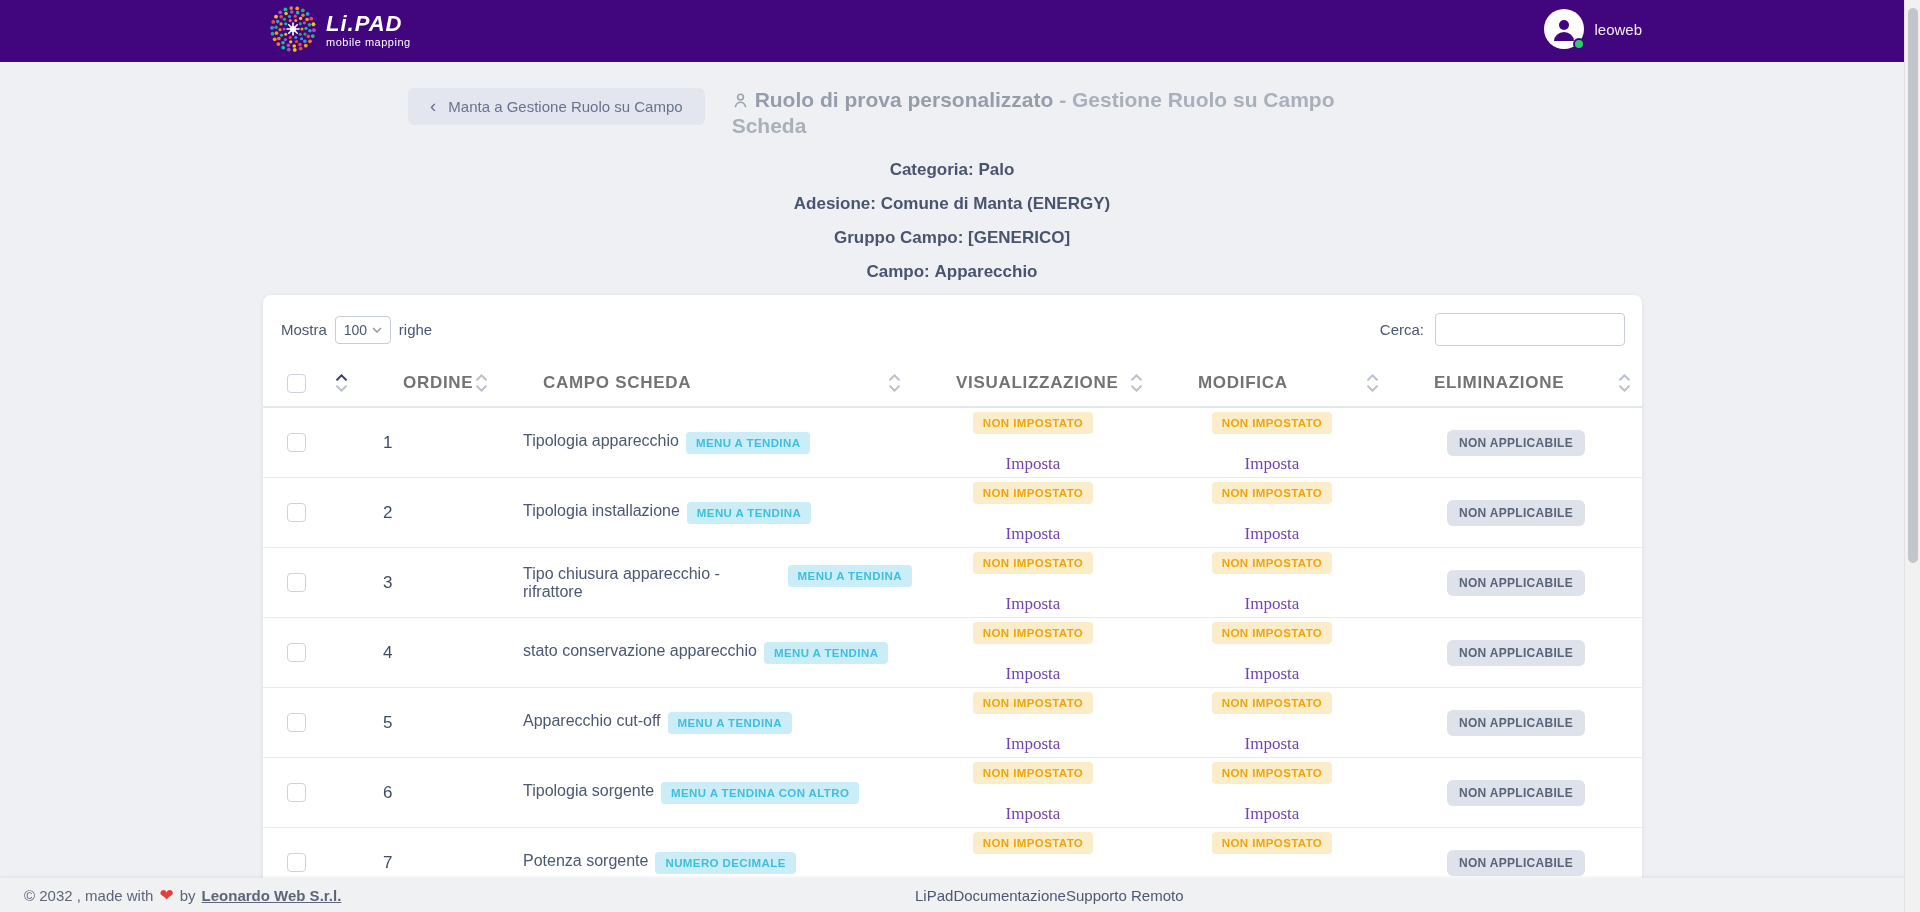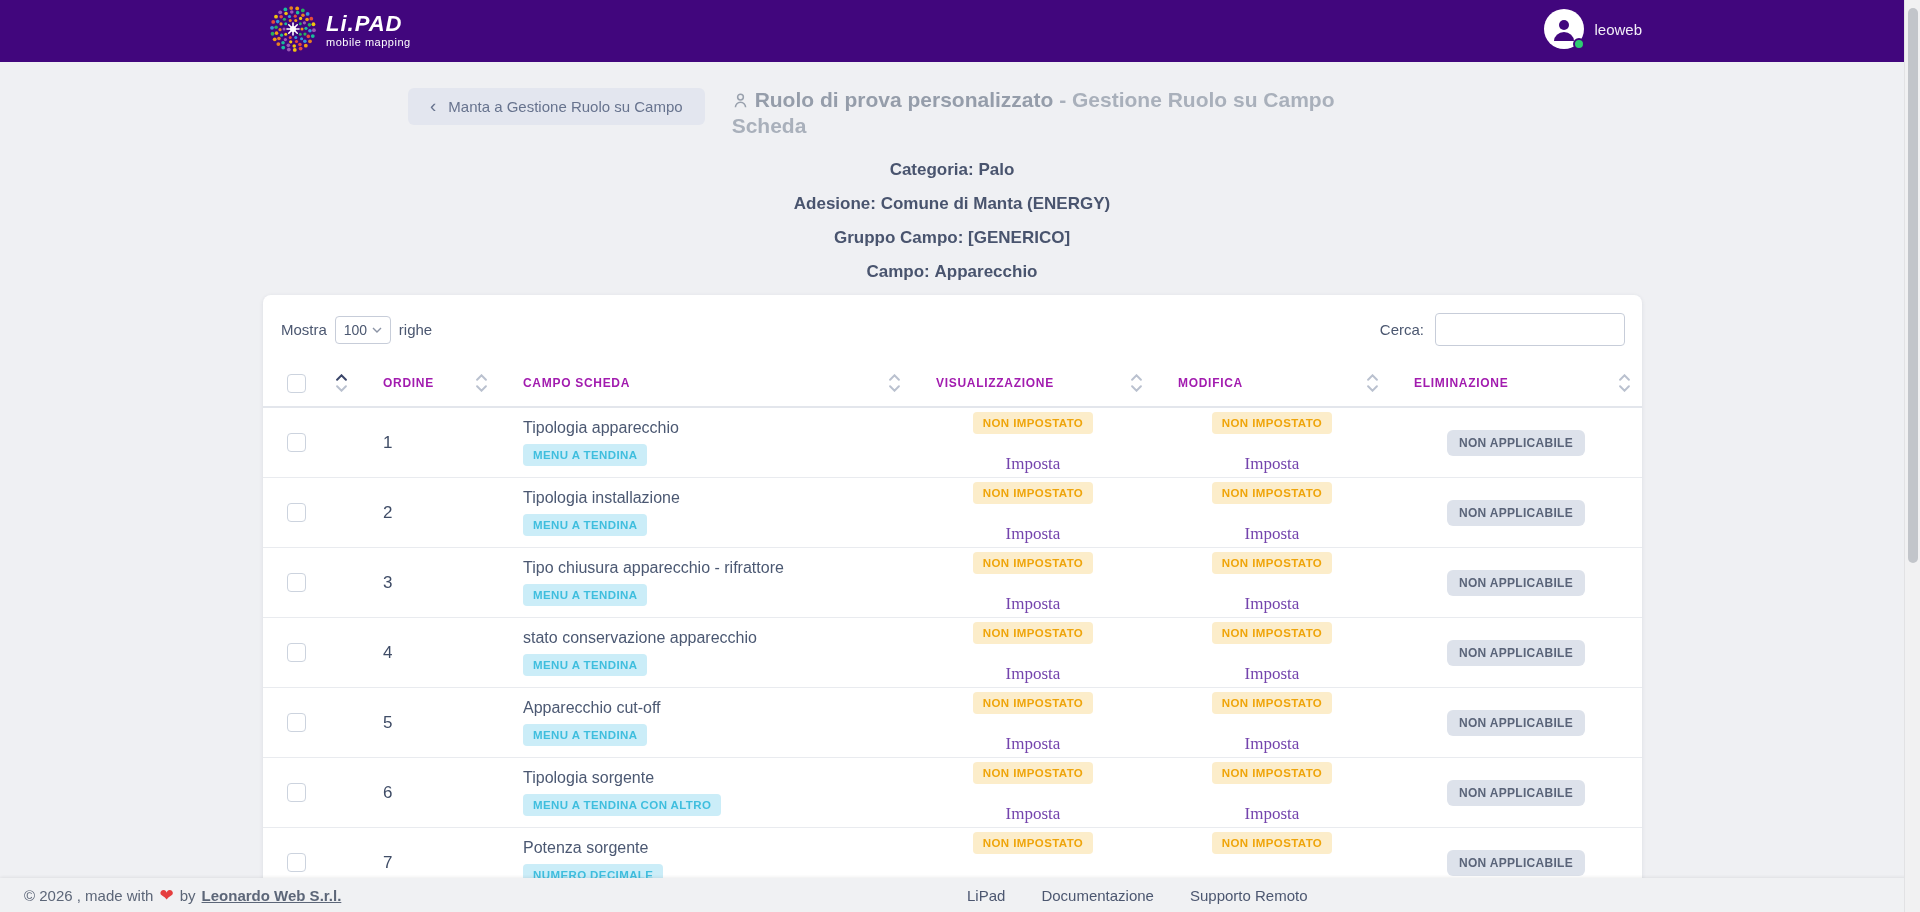--- a/index.html
+++ b/index.html
@@ -58,32 +58,32 @@
     display:flex; align-items:center; justify-content:center; gap:5px;
     font-size:14px; color:#4b5770; cursor:pointer;
   }
   .search-ctl { display:flex; align-items:center; gap:11px; font-size:15px; color:#4b5770; }
   .search-input { width:190px; height:33px; border:1px solid #c7cdd9; border-radius:4px; background:#fff;
                   font-family:inherit; font-size:15px; padding:0 8px; color:#4b5770; outline:none; }
 
   .trow { display:grid; grid-template-columns:96px 140px 1fr 242px 236px 252px; align-items:center; }
   .thead { height:48px; border-bottom:2px solid #e3e6ec; }
   .th { display:flex; align-items:center; justify-content:space-between; padding:0 12px 0 24px; height:100%; }
-  .th-label { font-size:12px; font-weight:700; letter-spacing:.7px; color:#a21caf; white-space:nowrap; }
+  .th-label { font-size:17px; font-weight:700; letter-spacing:.7px; color:#737373; white-space:nowrap;margin-left:20px; }
   .sort { display:flex; flex-direction:column; gap:4px; cursor:pointer; }
   .sort svg { width:11px; height:7px; color:#bac1cf; display:block; }
   .sort svg.active { color:#3a4569; }
 
   .tbody .trow { height:70px; border-bottom:1px solid #e9ebef; background:#fff; }
   .cell { padding-left:24px; }
   .cell-check { display:flex; align-items:center; }
   .cbx { appearance:none; -webkit-appearance:none; width:19px; height:19px; border:1px solid #ccd3de;
          border-radius:4px; background:#fff; cursor:pointer; }
   .cell-ordine { font-size:17px; color:#3f4c66; }
-  .cell-campo { display:flex; flex-direction:column; align-items:flex-start; gap:7px; }
+  .cell-campo { display:flex; flex-direction:row; align-items:flex-start; gap:7px; }
   .campo-name { font-size:16px; color:#4b5872; }
   .cell-center { display:flex; flex-direction:column; align-items:center; gap:20px; padding-left:0; }
 
   .badge { display:inline-block; font-size:11.5px; font-weight:700; letter-spacing:.4px;
            padding:5px 10px; border-radius:4px; white-space:nowrap; }
   .badge-type   { background:var(--badge-type-bg,#CBEDF8);   color:var(--badge-type-text,#3FBEDE); }
   .badge-notset { background:var(--badge-notset-bg,#FCEDCA); color:var(--badge-notset-text,#EFA50B); }
   .badge-na     { background:var(--badge-na-bg,#DDE2EB);     color:var(--badge-na-text,#5A6479);
                   font-size:12px; padding:6px 12px; border-radius:6px; letter-spacing:.3px; }
   .action-link { font-family:"Liberation Serif", serif; font-size:17px; color:var(--link-purple,#7444AD);
@@ -91,21 +91,21 @@
 
   
   .footer {
     position:absolute; left:0; bottom:0; width:1920px; height:34px;
     background:#f0f1f3; box-shadow:0 -1px 3px rgba(0,0,0,.07);
     display:flex; align-items:center; font-size:15px; color:#5c6678; z-index:5;
   }
   .copyright { margin-left:24px; display:flex; align-items:center; gap:6px; }
   .heart { color:#e53e3e; font-size:17px; }
   .company { font-weight:700;text-decoration:underline; }
-  .footer-links { position:absolute; left:967px; display:flex; gap:36px; }
+  .footer-links { position:absolute; left:915px; display:flex; }
   .footer-link { color:#4c5770; text-decoration:none; cursor:pointer; }
 
   
   .scrollbar { position:absolute; right:0; top:0; width:16px; height:912px; background:#f1f1f2;
                border-left:1px solid #e2e2e4; z-index:10; }
   .scroll-thumb { position:absolute; left:3px; top:8px; width:10px; height:555px;
                   background:#c2c5ca; border-radius:5px; }
 </style>
 </head>
 <body>
@@ -491,21 +491,21 @@
     </div>
     <div class="cell cell-center">
       <span class="badge badge-na">NON APPLICABILE</span>
     </div>
   </div>
 </div>
 </section>
 
 <footer class="footer">
   <div class="copyright">
-    <span>© 2026 , made with</span>
+    <span>© 2032 , made with</span>
     <span class="heart">❤</span>
     <span>by</span>
     <span class="company">Leonardo Web S.r.l.</span>
   </div>
   <nav class="footer-links">
     <a class="footer-link">LiPad</a>
     <a class="footer-link">Documentazione</a>
     <a class="footer-link">Supporto Remoto</a>
   </nav>
 </footer>

